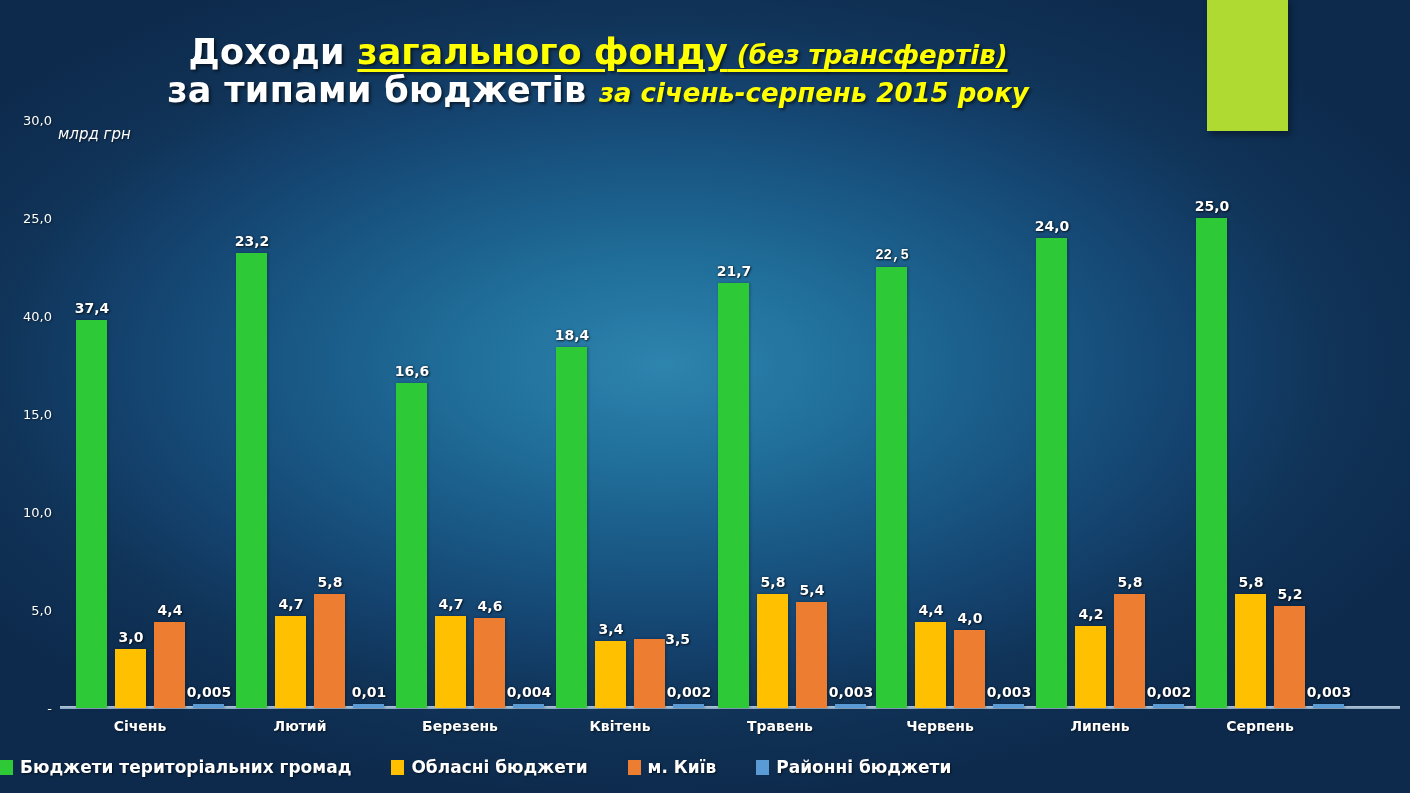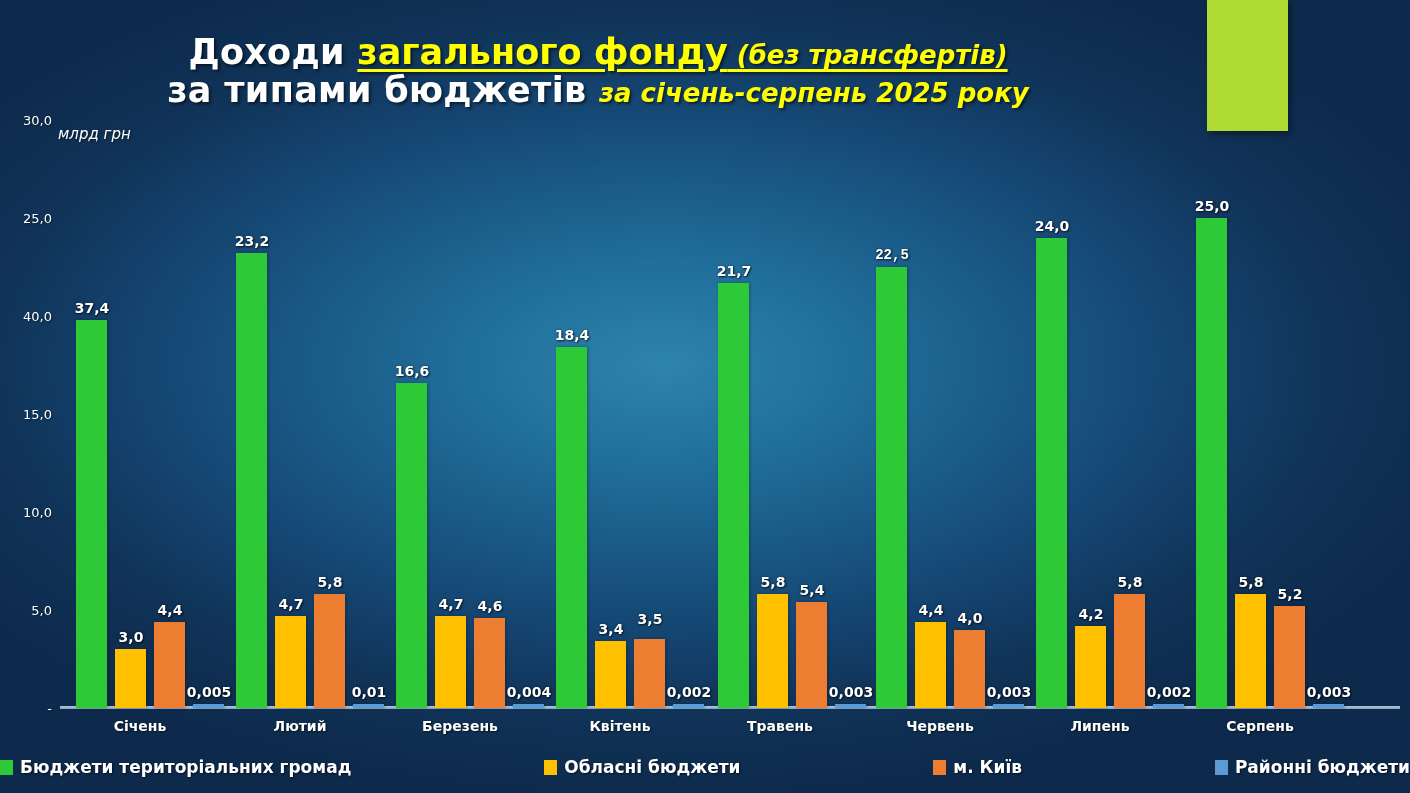--- a/index.html
+++ b/index.html
@@ -170,21 +170,21 @@
     text-shadow: 1px 1px 2px rgba(0,0,0,0.6);
   }
 
   
   .legend {
     position: absolute;
     left: 0;
     top: 757px;
     width: 1410px;
     display: flex;
-    justify-content: space-between;
+    justify-content: flex-start;
     align-items: center;
     gap: 40px;
   }
   .legend-item {
     display: flex;
     align-items: center;
     gap: 7px;
   }
   .legend-swatch {
     width: 13px;
@@ -204,21 +204,21 @@
 
 <div id="slide">
 
   <div class="accent-block"></div>
 
   <div class="title-wrap">
     <div class="title-line">
       <span class="t-main">Доходи </span><span class="t-hl">загального фонду</span><span class="t-sub"> (без трансфертів)</span>
     </div>
     <div class="title-line">
-      <span class="t-main">за типами  бюджетів </span><span class="t-sub2">за січень-серпень 2025 року</span>
+      <span class="t-main">за типами  бюджетів </span><span class="t-sub2">за січень-серпень 2015 року</span>
     </div>
   </div>
 
   <div class="unit-label">млрд грн</div>
 
   <div class="y-axis" id="y-axis">
       <div class="y-tick" style="top: 12px;">30,0</div>
       <div class="y-tick" style="top: 110px;">25,0</div>
       <div class="y-tick" style="top: 208px;">40,0</div>
       <div class="y-tick" style="top: 306px;">15,0</div>
@@ -258,21 +258,21 @@
         <div class="bar-label s2" style="bottom: 94.16px;">4,6</div>
         <div class="bar s3" style="height: 4px; background: rgb(91, 155, 213);"></div>
         <div class="bar-label s3" style="bottom: 8px;">0,004</div>
       </div>
       <div class="group" style="left: 490px; width: 160px;">
         <div class="bar s0" style="height: 360.64px; background: rgb(45, 201, 55);"></div>
         <div class="bar-label s0" style="bottom: 364.64px;">18,4</div>
         <div class="bar s1" style="height: 66.64px; background: rgb(255, 192, 0);"></div>
         <div class="bar-label s1" style="bottom: 70.64px;">3,4</div>
         <div class="bar s2" style="height: 68.6px; background: rgb(237, 125, 49);"></div>
-        <div class="bar-label s2" style="bottom: 81px;">3,5</div>
+        <div class="bar-label s2" style="bottom: 61px; text-align: right;">3,5</div>
         <div class="bar s3" style="height: 4px; background: rgb(91, 155, 213);"></div>
         <div class="bar-label s3" style="bottom: 8px;">0,002</div>
       </div>
       <div class="group" style="left: 652px; width: 160px;">
         <div class="bar s0" style="height: 425.32px; background: rgb(45, 201, 55);"></div>
         <div class="bar-label s0" style="bottom: 429.32px;">21,7</div>
         <div class="bar s1" style="height: 113.68px; background: rgb(255, 192, 0);"></div>
         <div class="bar-label s1" style="bottom: 117.68px;">5,8</div>
         <div class="bar s2" style="height: 105.84px; background: rgb(237, 125, 49);"></div>
         <div class="bar-label s2" style="bottom: 109.84px;">5,4</div>

